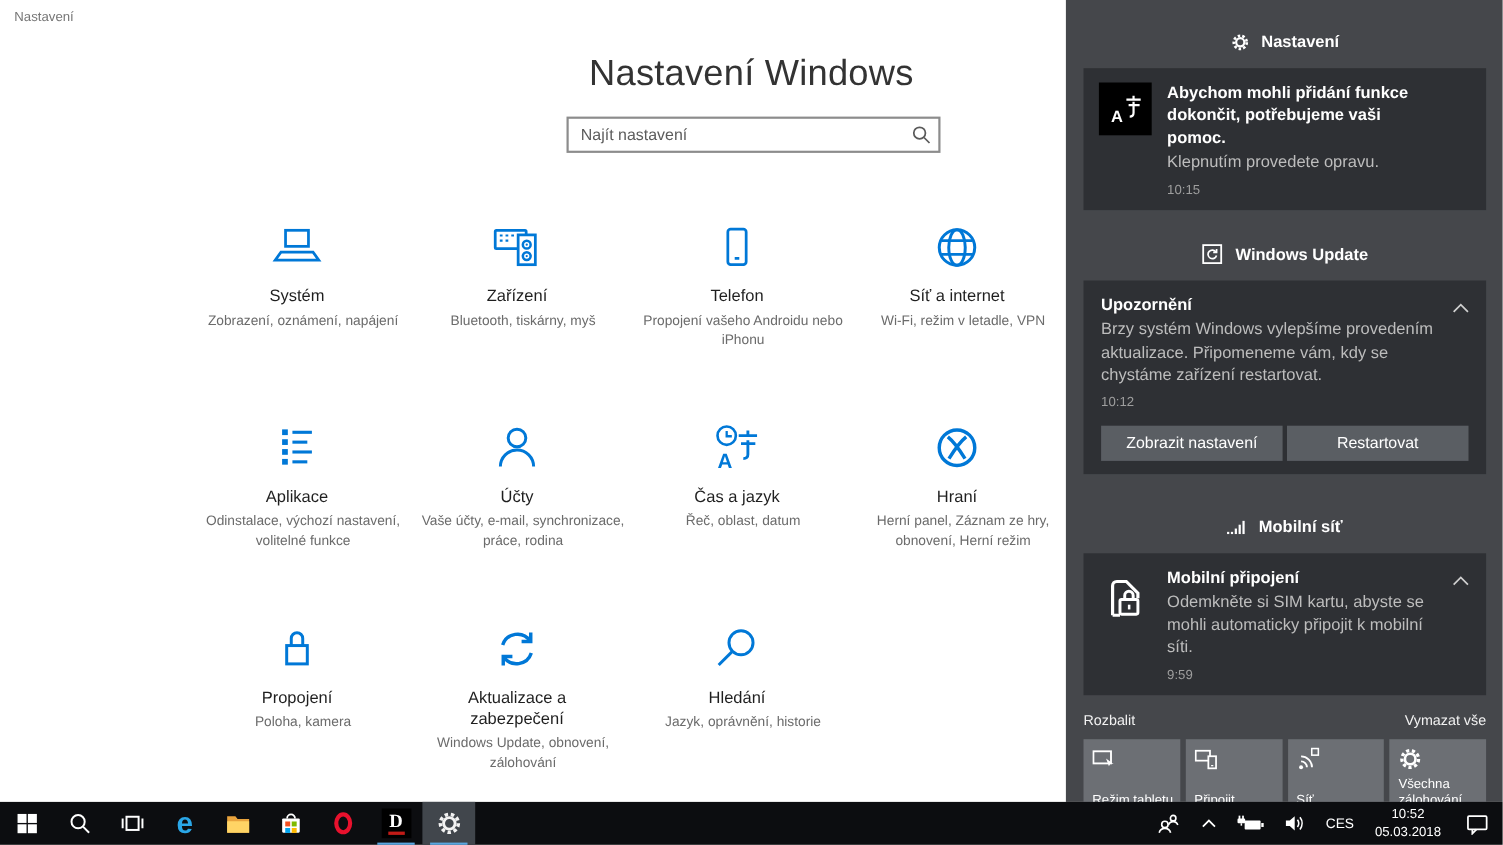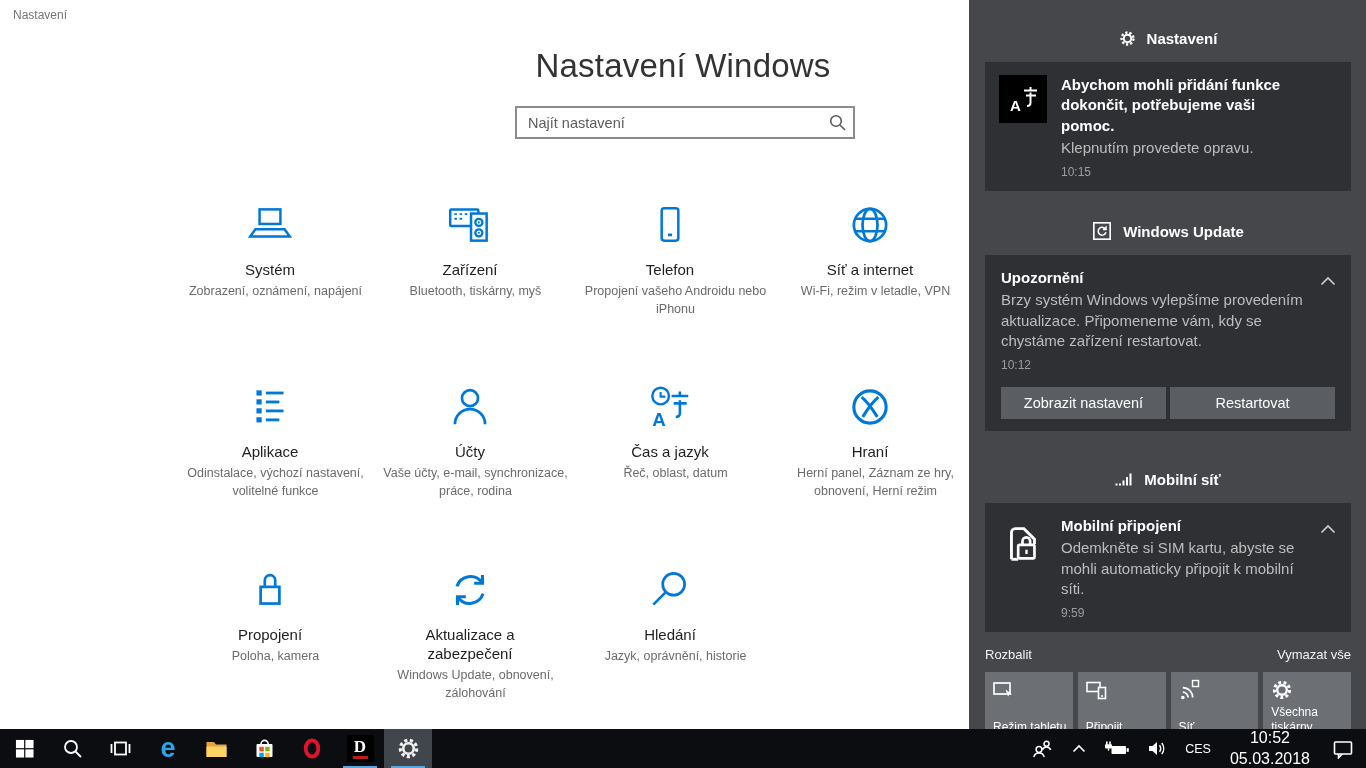--- a/index.html
+++ b/index.html
@@ -45,21 +45,21 @@
   .tb-btn.running::after { content:""; position:absolute; left:7px; right:7px; bottom:0; height:2px; background:#5aa7e0; }
   .tb-btn.active { background:#41464c; }
   .edge-e { font-size:27px; font-weight:700; color:#2aa7e8; line-height:1; }
   .opera-o { width:18px; height:21px; }
   .d-badge { width:27px; height:27px; background:#000; display:flex; flex-direction:column; align-items:center; justify-content:center; }
   .d-badge .d { font-family:"Liberation Serif",serif; font-weight:700; font-size:17px; color:#fff; line-height:1; }
   .d-badge .bar { width:15px; height:2.5px; background:#c11b17; margin-top:1px; }
   .tray { margin-left:auto; display:flex; align-items:center; }
   .tray-item { display:flex; align-items:center; justify-content:center; padding:0 9px; height:39px; cursor:pointer; color:#fff; }
   .tray-lang { font-size:12.5px; color:#fff; }
-  .tray-clock { flex-direction:column; line-height:1.3; font-size:16px; text-align:center; padding:0 10px; }
+  .tray-clock { flex-direction:column; line-height:1.3; font-size:12px; text-align:center; padding:0 10px; }
 </style>
 </head>
 <body>
 
 <div class="main-window">
   <div class="titlebar-text">Nastavení</div>
   <div class="page-title">Nastavení Windows</div>
 
   <div class="search-wrap">
     <input class="search-input" type="text" placeholder="Najít nastavení" style="">
@@ -328,21 +328,21 @@
       </span>
       <span class="qa-label">Síť</span>
     </div>
     <div class="qa-tile">
       <span class="qa-icon">
         <svg width="22" height="22" viewBox="0 0 22 22">
             <circle cx="11" cy="11" r="7.6" fill="none" stroke="#fff" stroke-width="3" stroke-dasharray="2.9 2.4"></circle>
             <circle cx="11" cy="11" r="4.8" fill="none" stroke="#fff" stroke-width="2.4"></circle>
           </svg>
       </span>
-      <span class="qa-label">Všechna tiskárny</span>
+      <span class="qa-label">Všechna zálohování</span>
     </div>
   </div>
 </div>
 
 <div class="taskbar">
   <div class="tb-btn">
     <svg width="19" height="19" viewBox="0 0 20 20">
         <g fill="#fff">
           <rect x="1" y="1" width="8.6" height="8.6"></rect>
           <rect x="10.9" y="1" width="8.6" height="8.6"></rect>

